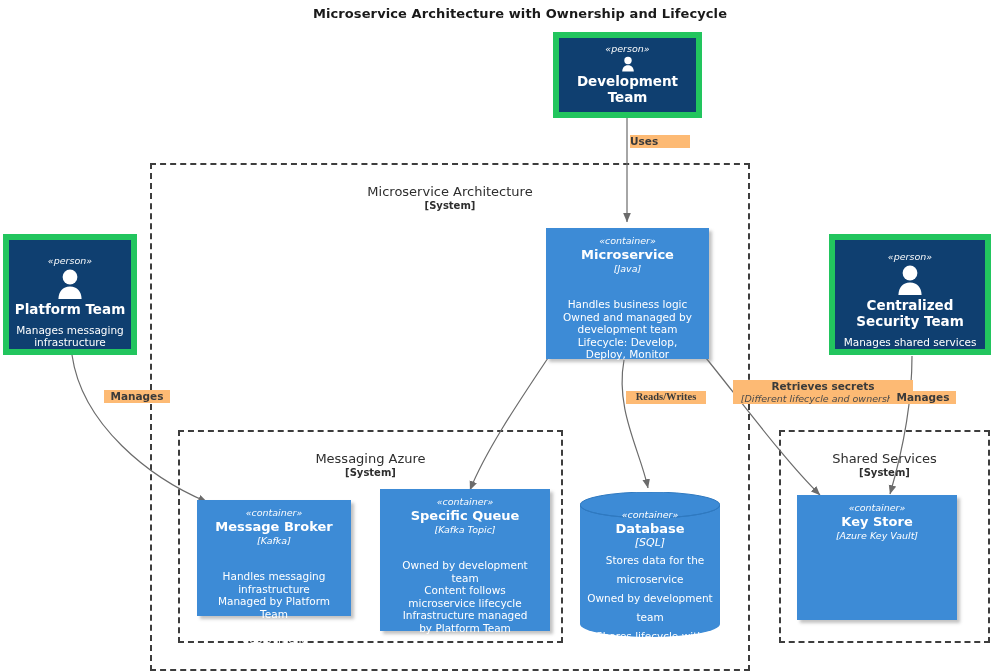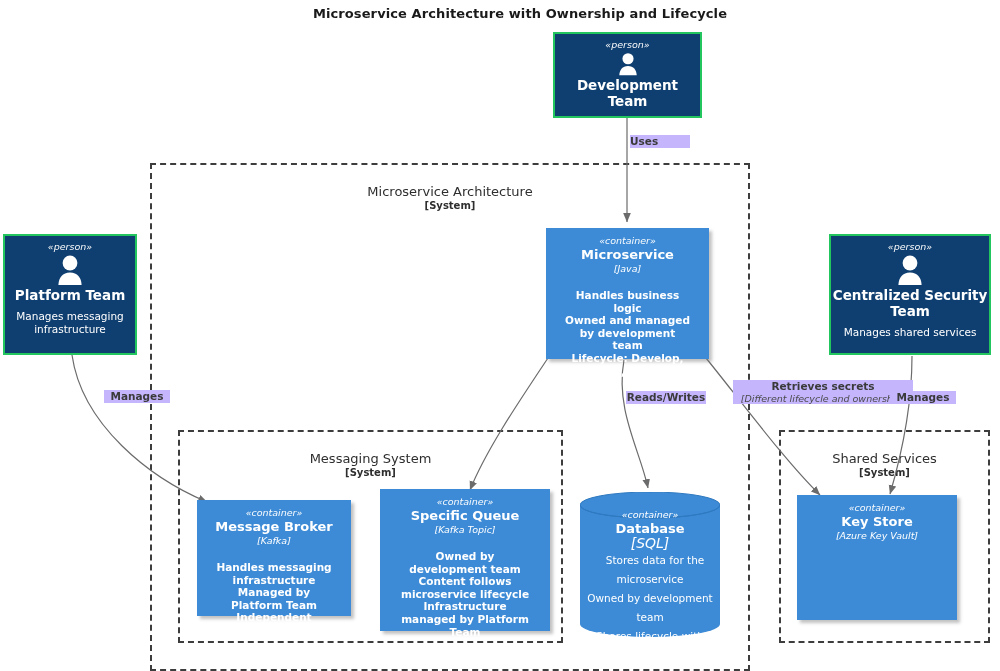--- a/index.html
+++ b/index.html
@@ -31,70 +31,71 @@
   .node{
     position:absolute;box-sizing:border-box;text-align:center;color:#ffffff;
     display:flex;flex-direction:column;align-items:center;
   }
   .node .stereo{font-size:9.5px;font-style:italic;line-height:12px;opacity:.97;}
   .node .nname{font-weight:bold;line-height:16px;}
   .node .tech{font-size:9.5px;font-style:italic;line-height:12px;}
   .node .desc{font-size:10.5px;line-height:12.6px;}
 
   .person{
-    background:#0f3f70;border:2px solid #22c55e;
+    background:#0f3f70;border:6px solid #22c55e;
     padding-top:5px;
+    justify-content:flex-end;
   }
   .person .nname{font-size:13.5px;}
   .person .desc{margin-top:7px;padding:0 4px;}
   .person-icon{display:block;margin:1px auto 1px;}
 
   .container-box{
     background:#3d8bd6;border:1px solid #3d8bd6;
     box-shadow:3px 3px 3px rgba(120,120,120,.45);
     padding-top:6px;
   }
   .container-box .nname{font-size:13px;}
-  .container-box .desc{margin-top:14px;padding:0 16px;font-weight:bold;}
+  .container-box .desc{margin-top:23px;padding:0 16px;}
 
   .db-wrap{position:absolute;}
   .db-shape{position:absolute;left:0;top:0;}
   .db-content{
     position:absolute;left:0;top:0;width:100%;text-align:center;color:#fff;
     padding-top:17px;box-sizing:border-box;
   }
   .db-content .stereo{font-size:9.5px;font-style:italic;line-height:12px;display:block;}
   .db-content .nname{font-size:13px;font-weight:bold;line-height:16px;display:block;}
-  .db-content .tech{font-size:14px;font-style:italic;line-height:12px;display:block;}
+  .db-content .tech{font-size:11px;font-style:italic;line-height:12px;display:block;}
   .db-content .desc{font-size:10.5px;line-height:12.6px;margin-top:9px;padding:0 10px;}
 
   
   .edge-label{
     position:absolute;color:#3a3a3a;text-align:center;font-size:10.5px;font-weight:bold;
-    line-height:12.5px;background:#c4b5fd;
+    line-height:12.5px;background:#fdba74;
   }
   .edge-label .sub{display:block;font-weight:normal;font-style:italic;font-size:9.5px;line-height:11.5px;color:#4a4a4a;}
 </style>
 </head>
 <body>
 
 <div id="canvas">
 
   <div class="diagram-title">Microservice Architecture with Ownership and Lifecycle</div>
 
   <div class="boundary" style="left:150px;top:163px;width:600px;height:508px;">
     <div class="boundary-label" style="top:19px;">
       <span class="b-name">Microservice Architecture</span>
       <span class="b-type">[System]</span>
     </div>
   </div>
 
   <div class="boundary" style="left:178px;top:430px;width:385px;height:213px;">
     <div class="boundary-label" style="top:19px;">
-      <span class="b-name">Messaging System</span>
+      <span class="b-name">Messaging Azure</span>
       <span class="b-type">[System]</span>
     </div>
   </div>
 
   <div class="boundary" style="left:779px;top:430px;width:211px;height:213px;">
     <div class="boundary-label" style="top:19px;">
       <span class="b-name">Shared Services</span>
       <span class="b-type">[System]</span>
     </div>
   </div>
@@ -194,21 +195,21 @@
 
   <div class="edge-label" style="left:630px;top:135px;width:60px;text-align:left;">
     <span>Uses</span>
   </div>
 
   <div class="edge-label" style="left:104px;top:390px;width:66px;">
     <span>Manages</span>
   </div>
 
 
-  <div class="edge-label" style="left:626px;top:391px;width:80px;">
+  <div class="edge-label" style="left:626px;top:391px;width:80px;font-family:Liberation Serif, serif;">
     <span>Reads/Writes</span>
   </div>
 
   <div class="edge-label" style="left:733px;top:380px;width:180px;">
     <span>Retrieves secrets</span>
     <span class="sub">[Different lifecycle and ownership]</span>
   </div>
 
   <div class="edge-label" style="left:890px;top:391px;width:66px;">
     <span>Manages</span>

